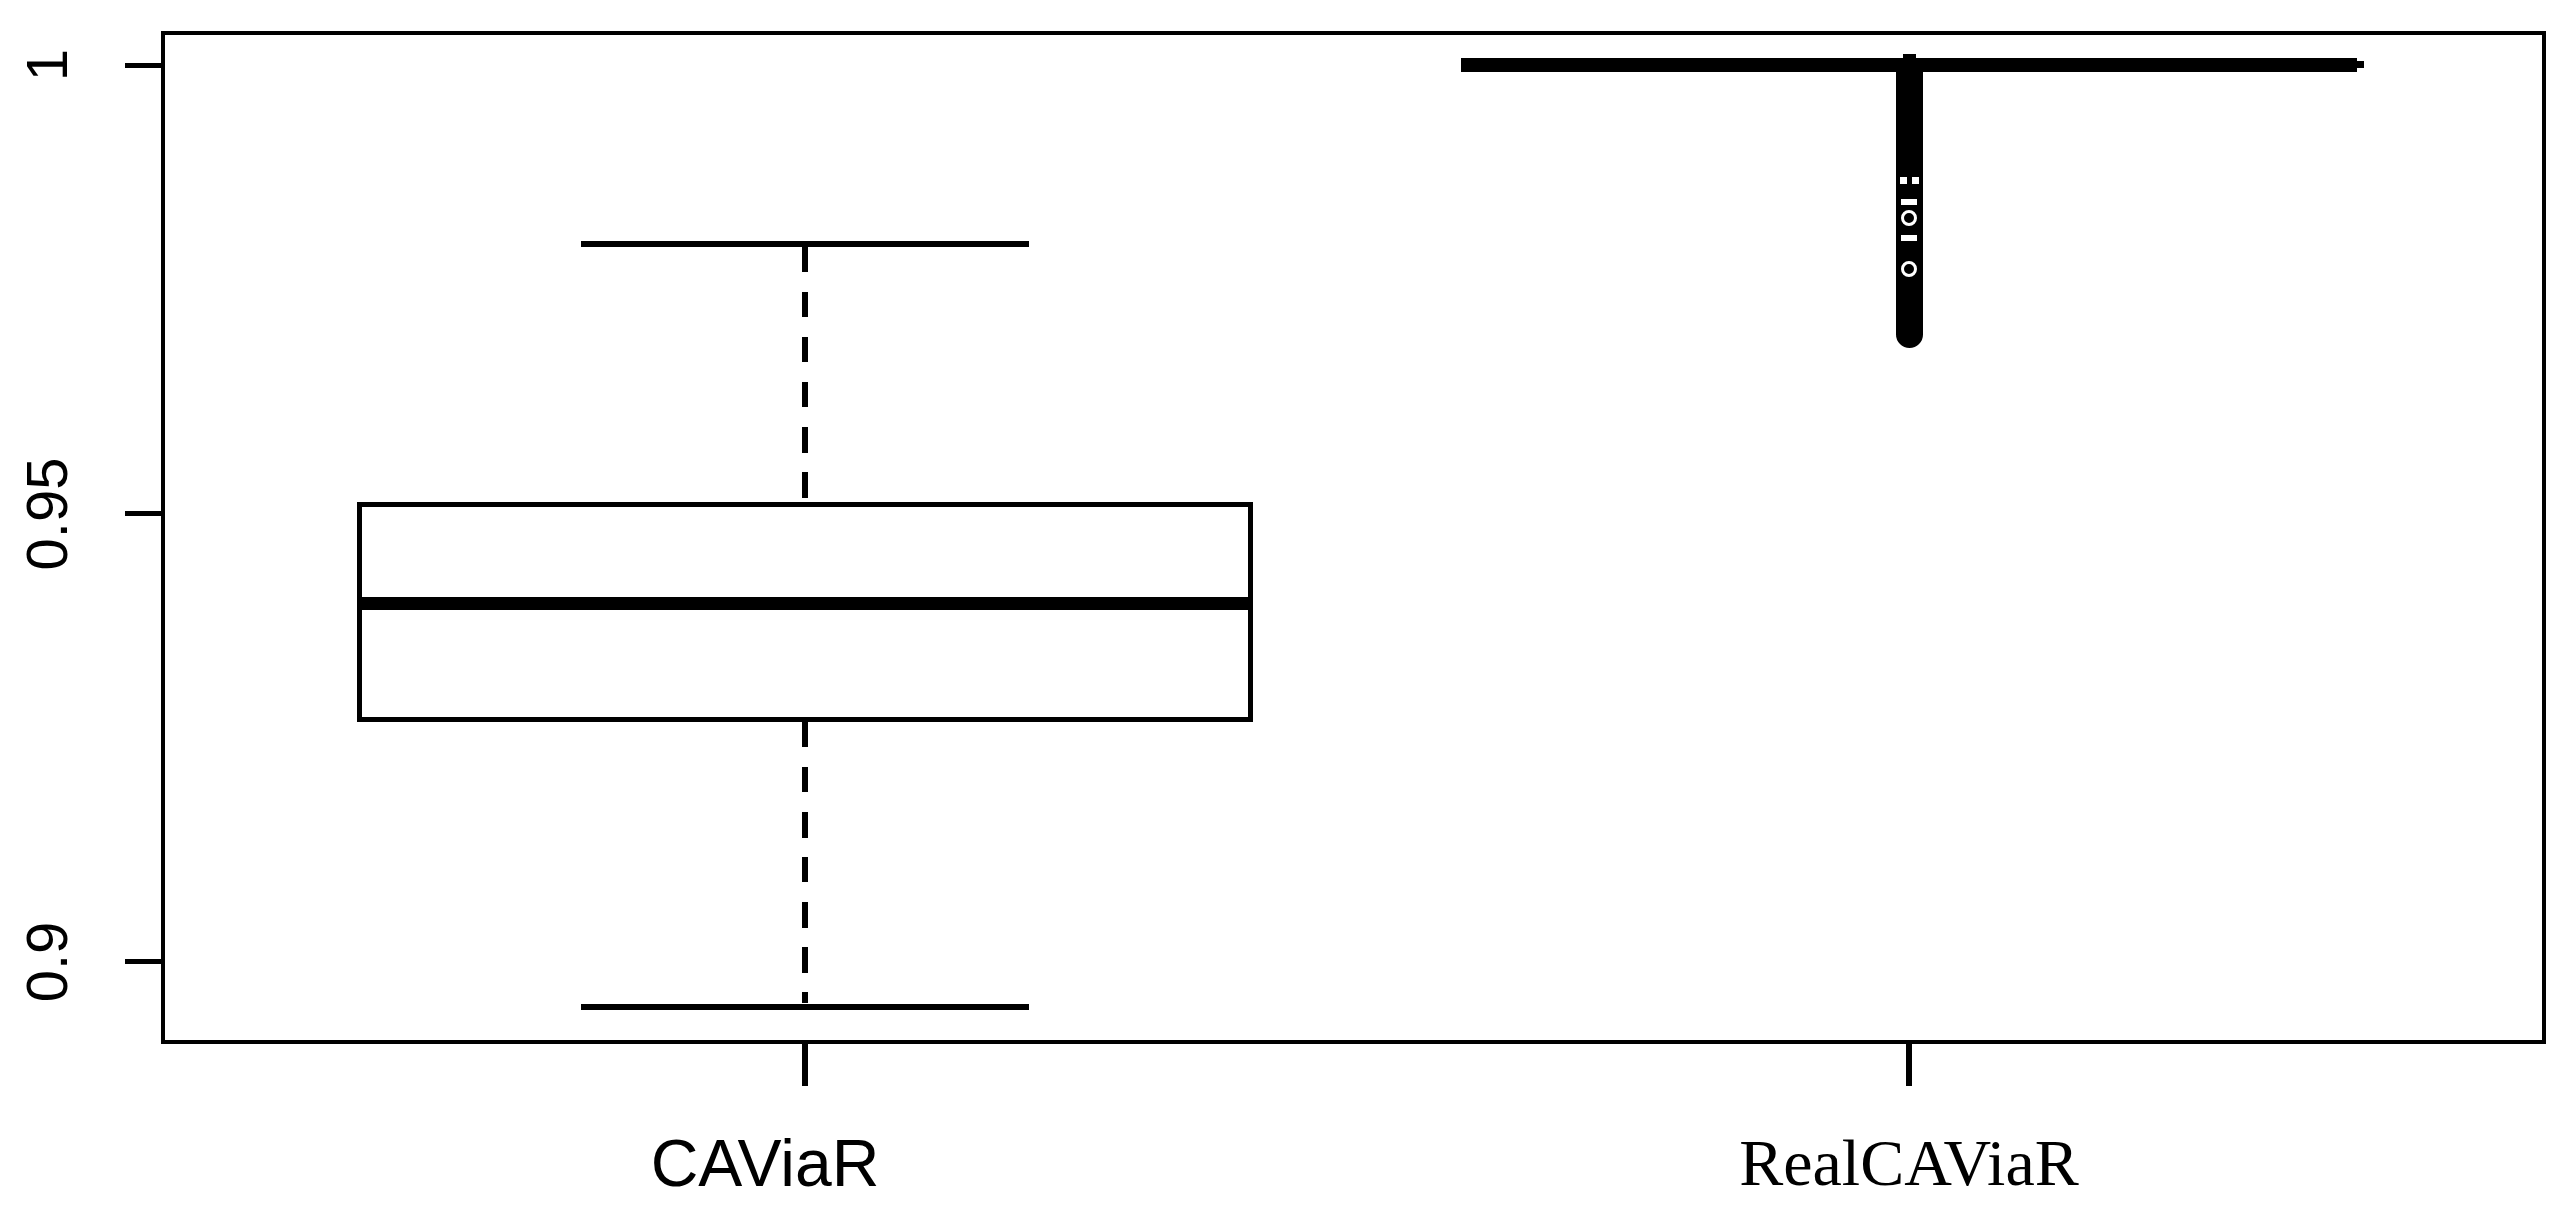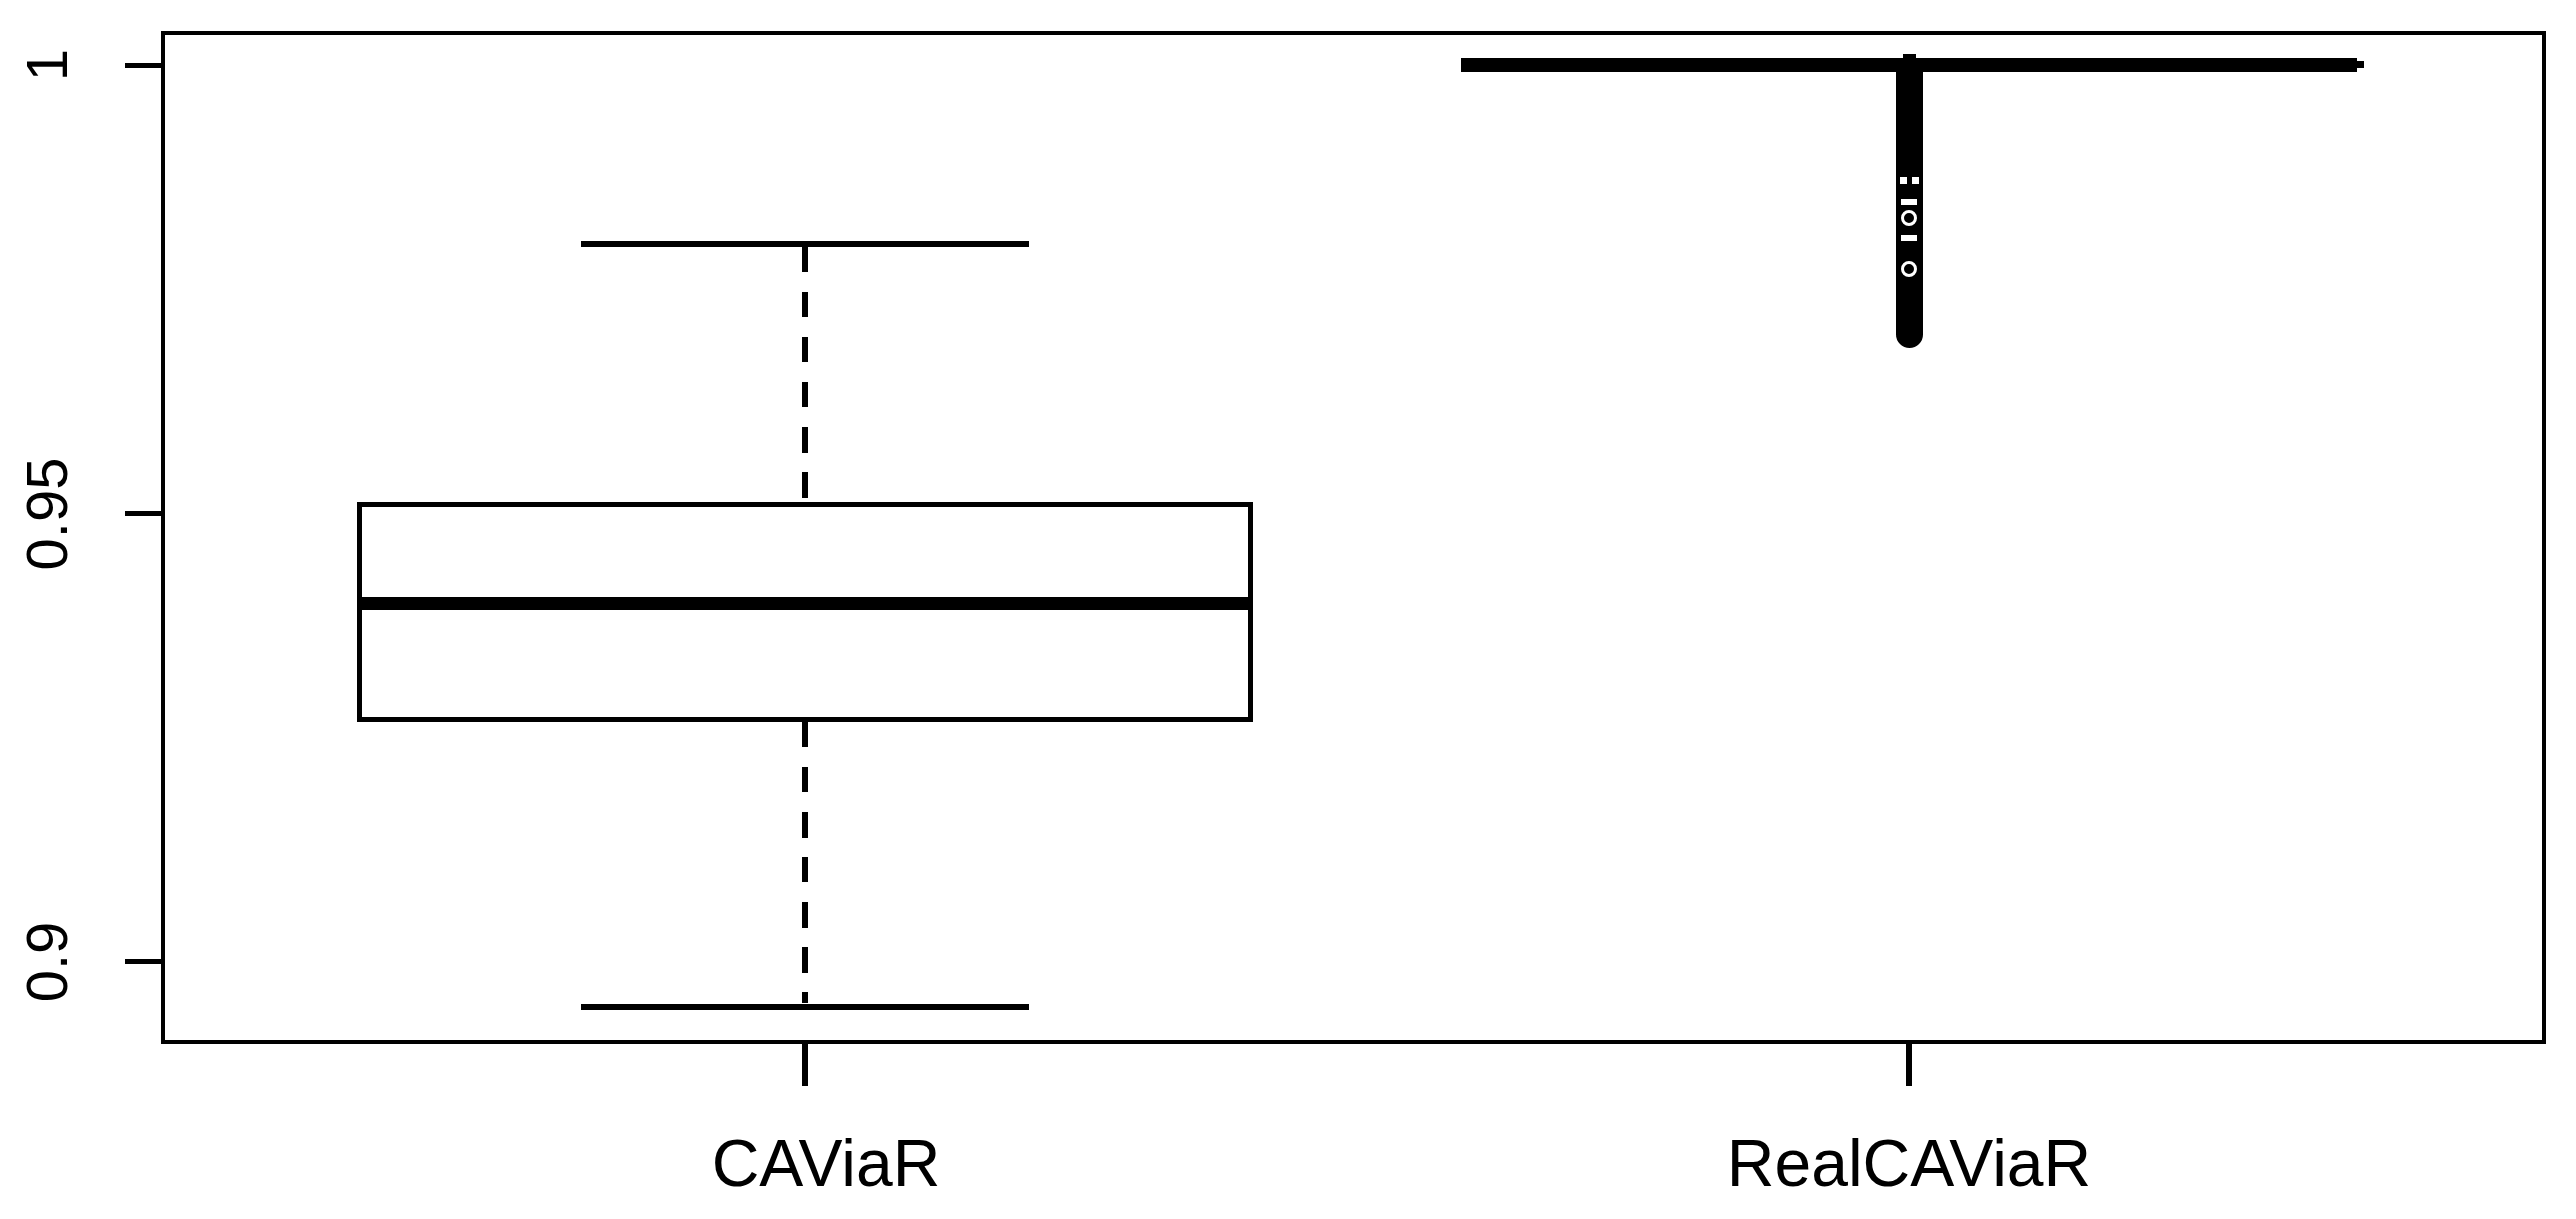--- a/index.html
+++ b/index.html
@@ -44,22 +44,22 @@
     <div class="tick-y" style="top: 511px;"></div>
     <div class="tick-y" style="top: 959px;"></div>
     <div class="ylab" style="top: 65px;">1</div>
     <div class="ylab" style="top: 514px;">0.95</div>
     <div class="ylab" style="top: 962px;">0.9</div>
   </div>
 
   <div>
     <div class="tick-x" style="left: 802px;"></div>
     <div class="tick-x" style="left: 1906px;"></div>
-    <div class="xlab" style="left: 826px; text-align: right;">CAViaR</div>
-    <div class="xlab" style="left: 1909px;">RealCAViaR</div>
+    <div class="xlab" style="left: 765px; text-align: right;">CAViaR</div>
+    <div class="xlab" style="left: 1909px; font-family: Liberation Serif, serif;">RealCAViaR</div>
   </div>
 
   <div id="series-layer">
       <div class="bp-line" style="left: 581px; top: 241px; width: 448px; height: 5.5px;"></div>
       <div class="bp-dash" style="left: 802px; top: 247px; height: 255px;"></div>
       <div class="bp-box" style="left: 357px; top: 502px; width: 896px; height: 220px;"></div>
       <div class="bp-line" style="left: 357px; top: 597px; width: 896px; height: 12.8px;"></div>
       <div class="bp-dash" style="left: 802px; top: 722px; height: 281px;"></div>
       <div class="bp-line" style="left: 581px; top: 1004px; width: 448px; height: 5.5px;"></div>
       <div class="bp-line" style="left: 1461px; top: 58px; width: 896px; height: 13.7px;"></div>

